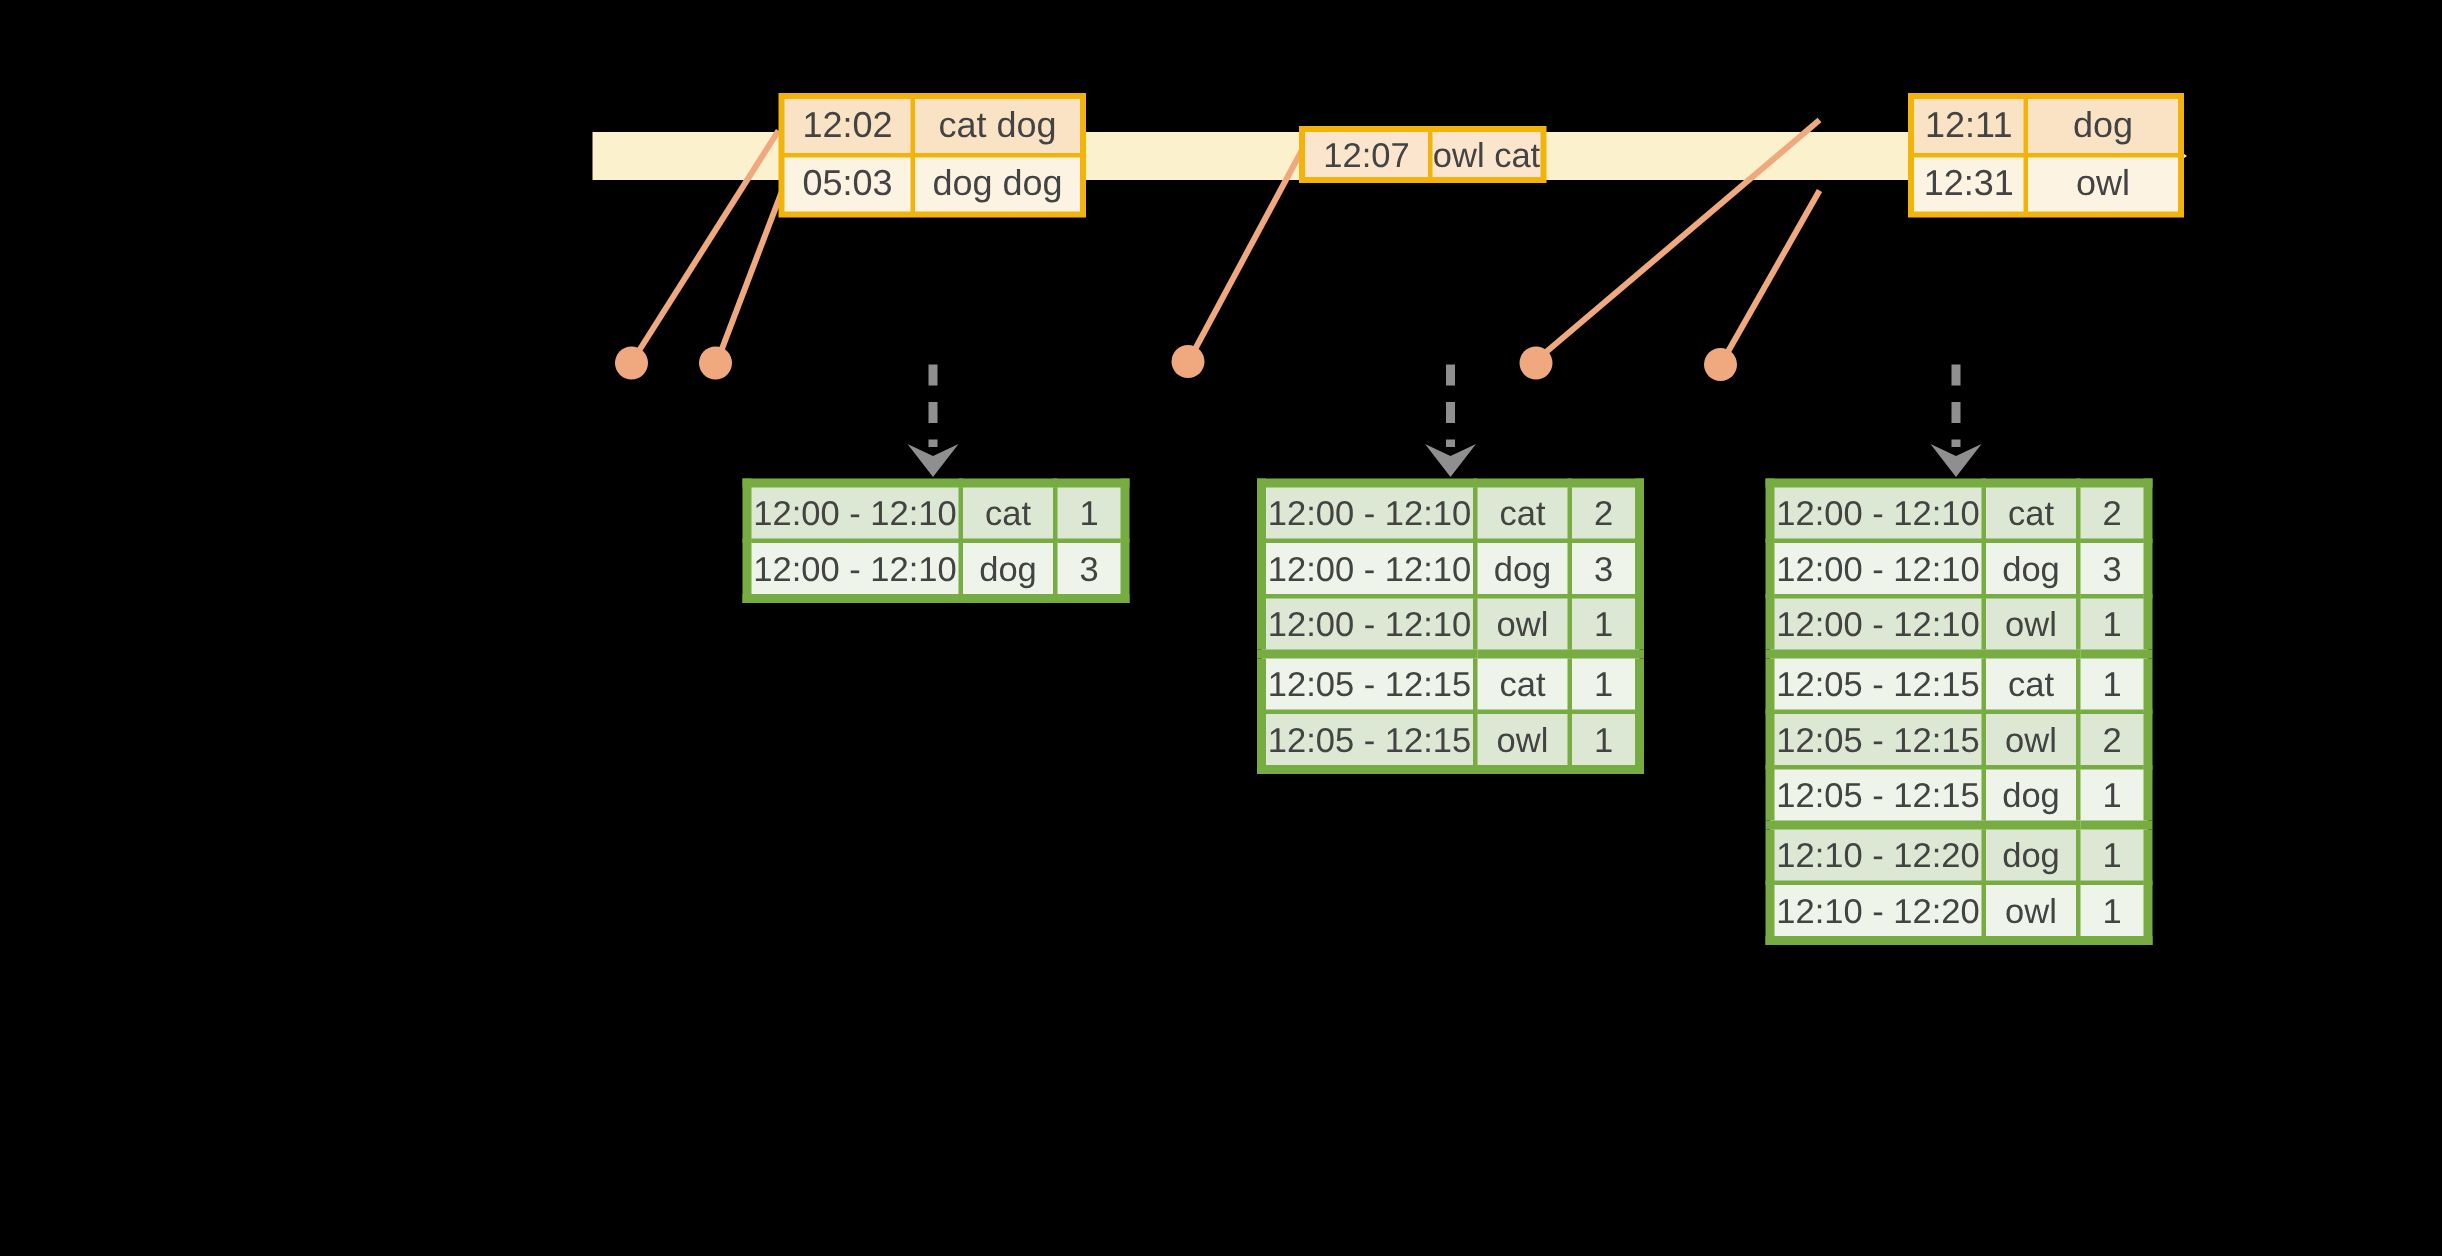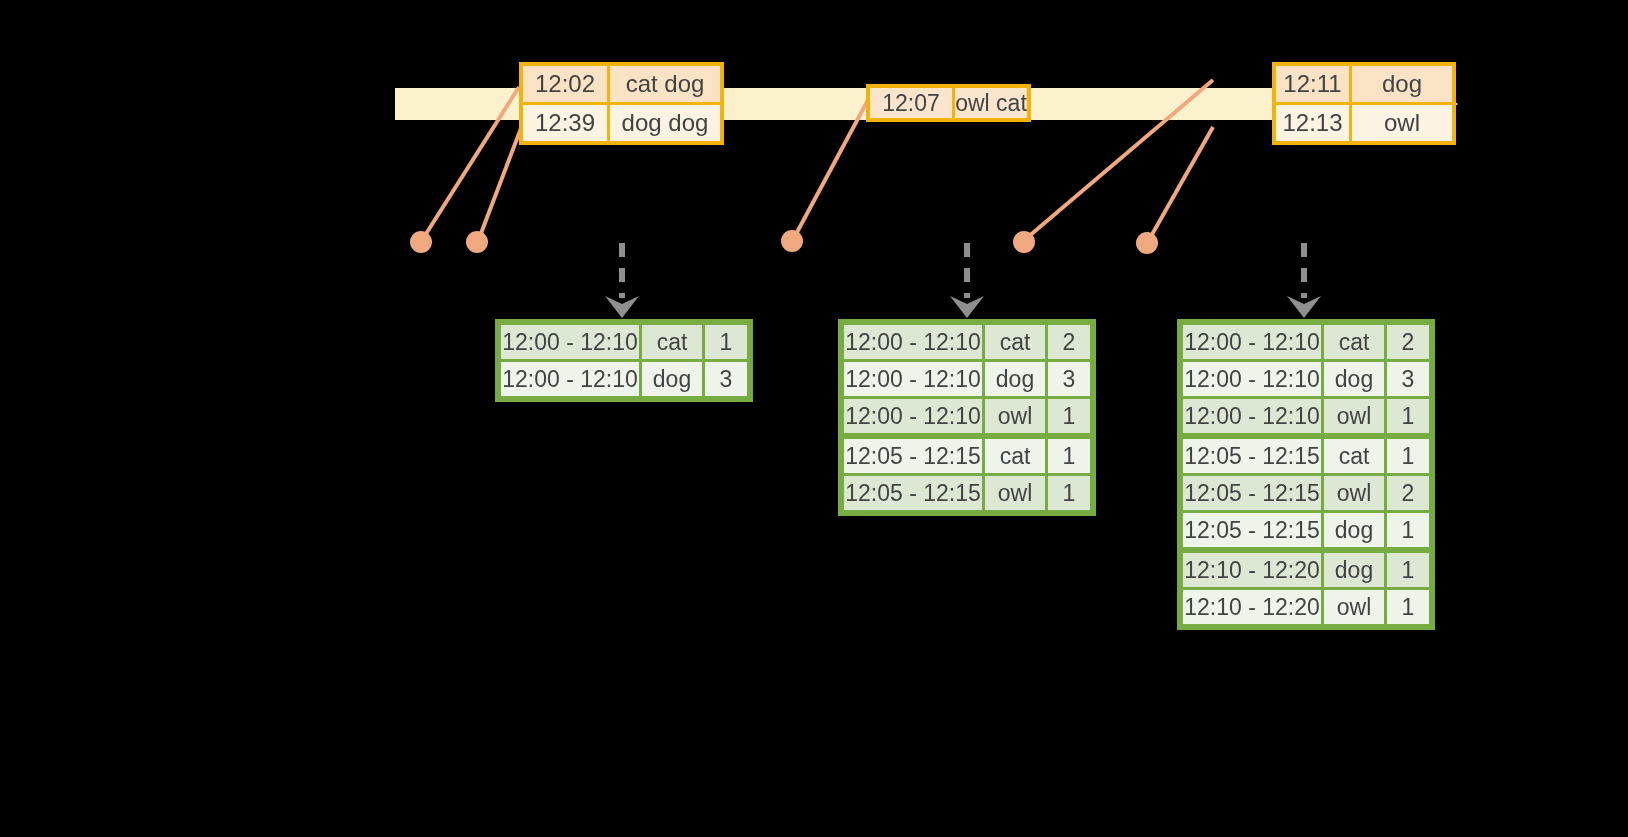--- a/index.html
+++ b/index.html
@@ -69,33 +69,33 @@
     <polygon points="605,296 622,304 639,296 622,318" fill="#8F8F8F"></polygon>
     <line x1="967" y1="243" x2="967" y2="298" stroke="#8F8F8F" stroke-width="6" stroke-dasharray="14 11"></line>
     <polygon points="950,296 967,304 984,296 967,318" fill="#8F8F8F"></polygon>
     <line x1="1304" y1="243" x2="1304" y2="298" stroke="#8F8F8F" stroke-width="6" stroke-dasharray="14 11"></line>
     <polygon points="1287,296 1304,304 1321,296 1304,318" fill="#8F8F8F"></polygon>
   </svg>
 
   <div class="etable" id="et1">
     <div class="ecell peach-dark">12:02</div>
     <div class="ecell peach-dark">cat dog</div>
-    <div class="ecell peach-light">12:39</div>
+    <div class="ecell peach-light">05:03</div>
     <div class="ecell peach-light">dog dog</div>
   </div>
 
   <div class="etable" id="et2">
     <div class="ecell peach-mid">12:07</div>
     <div class="ecell peach-mid">owl cat</div>
   </div>
 
   <div class="etable" id="et3">
     <div class="ecell peach-dark">12:11</div>
     <div class="ecell peach-dark">dog</div>
-    <div class="ecell peach-light">12:13</div>
+    <div class="ecell peach-light">12:31</div>
     <div class="ecell peach-light">owl</div>
   </div>
 
   <table class="gtable" id="gt1">
     <tbody>
         <tr class="r-dark">
       <td class="c-time">12:00 - 12:10</td>
       <td class="c-word">cat</td>
       <td class="c-count">1</td>
     </tr>

